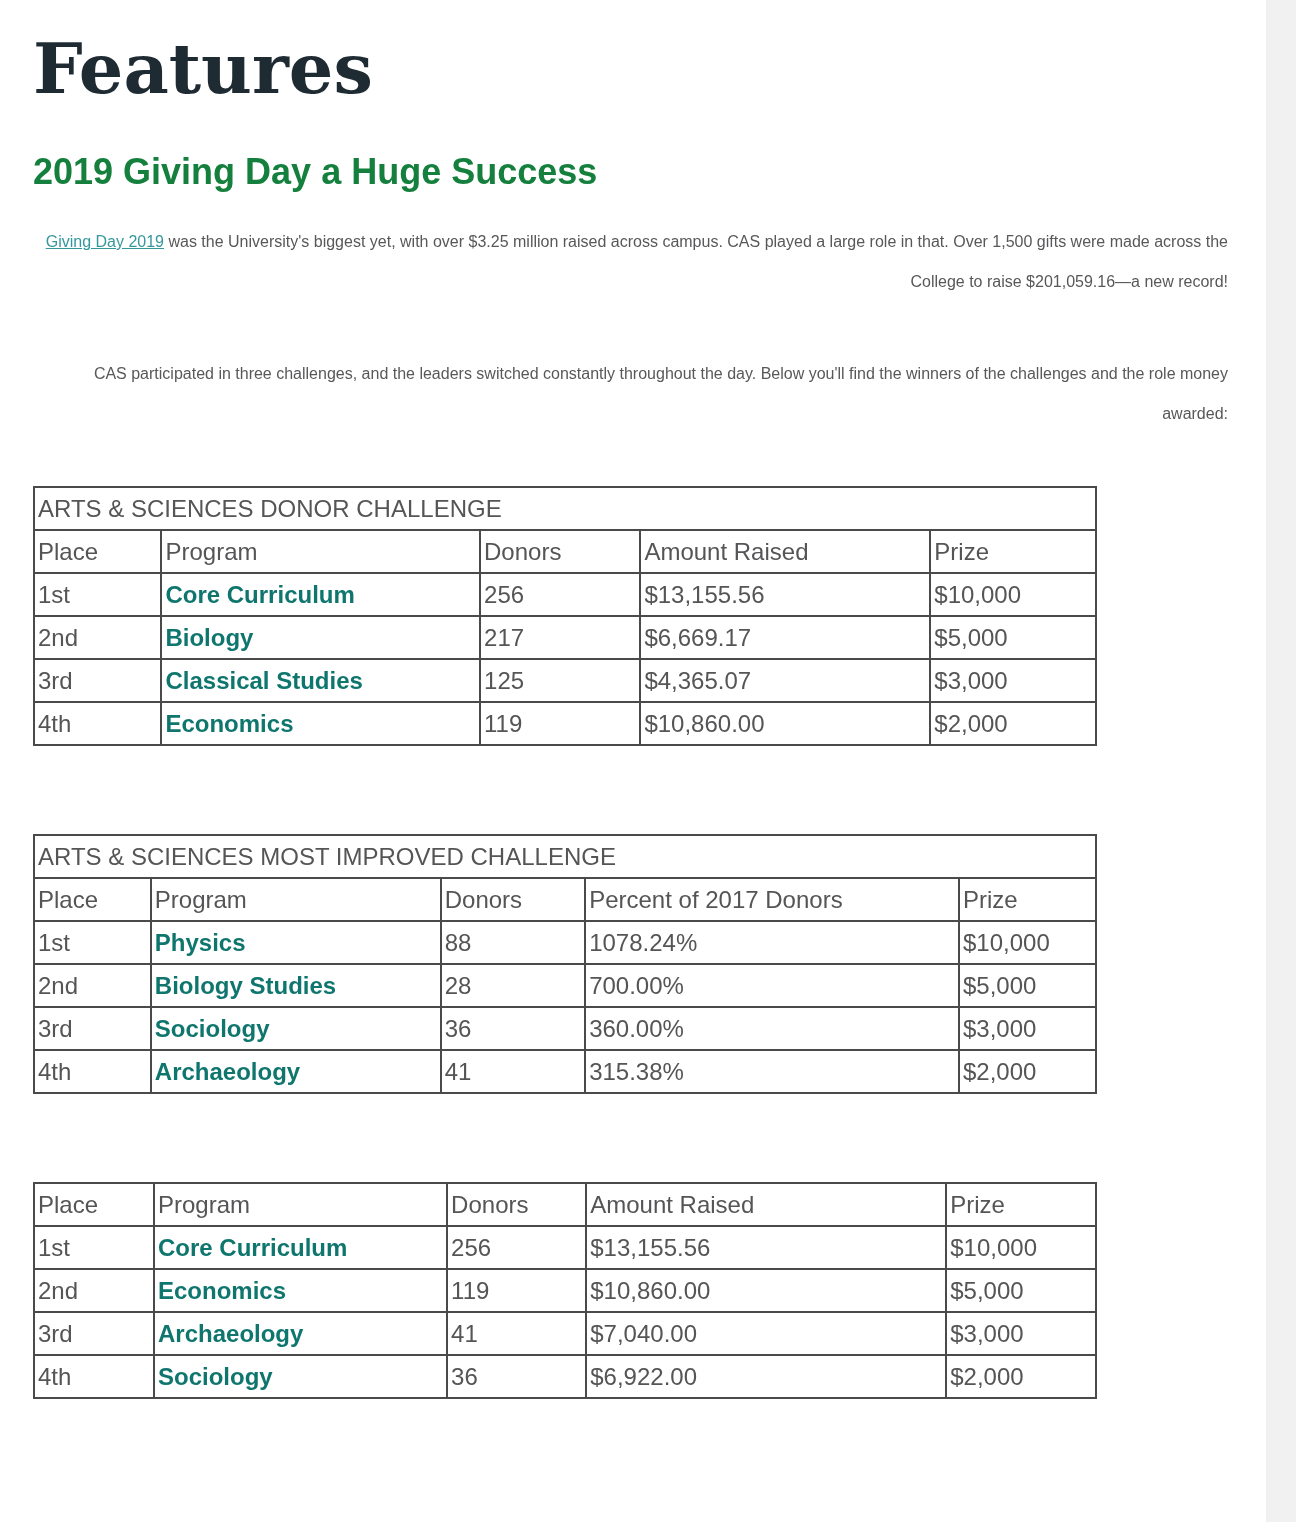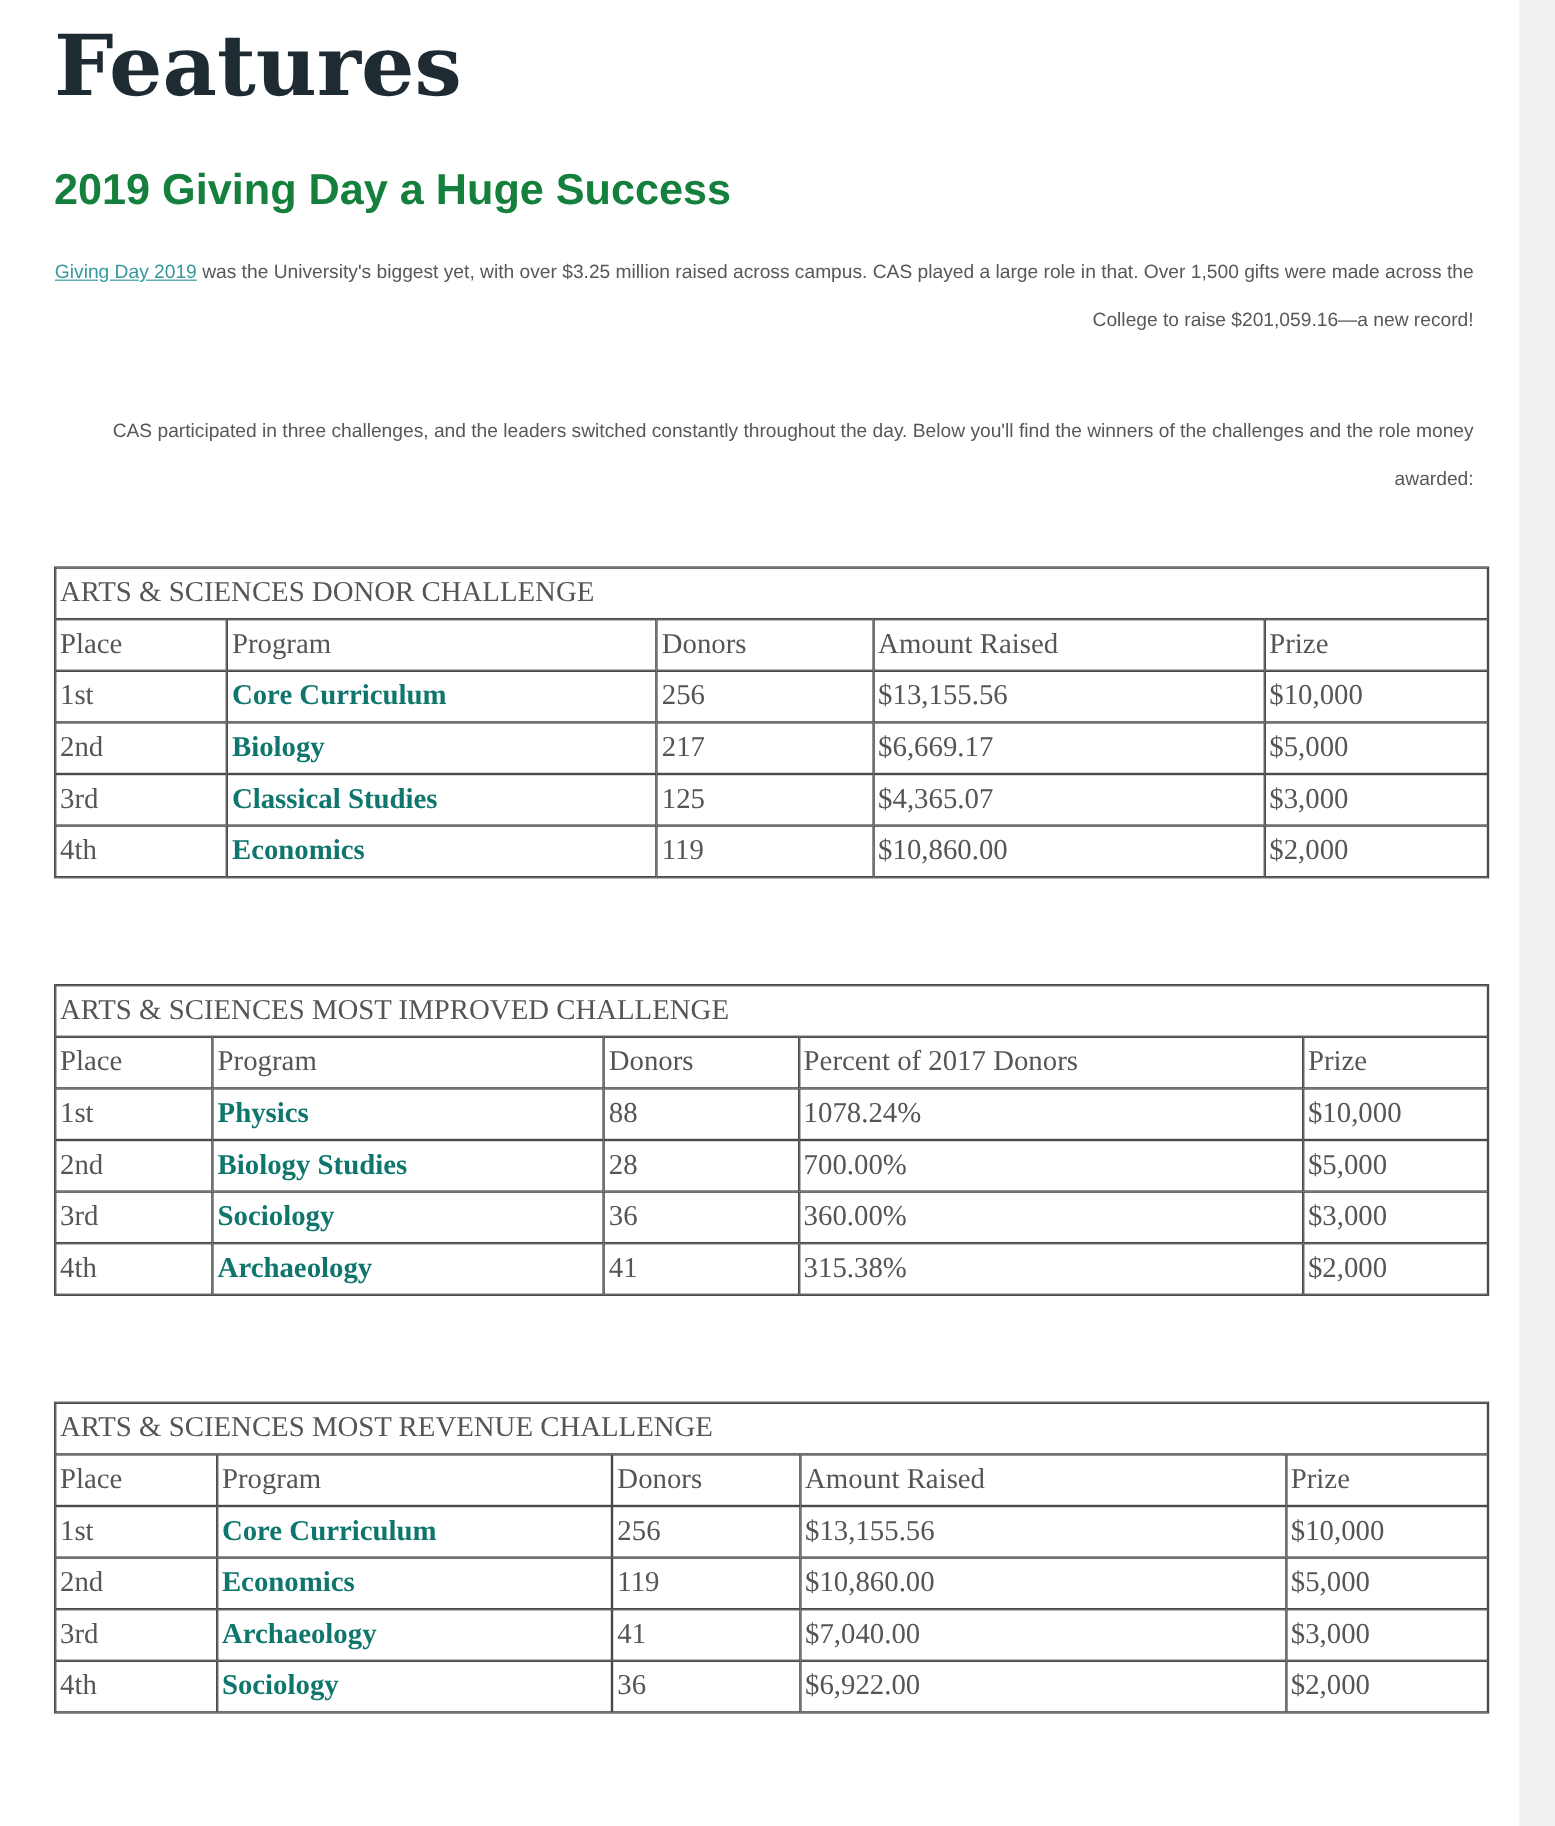--- a/index.html
+++ b/index.html
@@ -8,21 +8,21 @@
     font-family: "Liberation Sans", sans-serif;
     color: #58585a;
     position: relative;
     overflow: hidden;
   }
   .scroll-strip {
     position: absolute; top: 0; right: 0;
     width: 30px; height: 100%;
     background: #f1f1f1;
   }
-  .content { padding: 16px 68px 20px 33px; margin-left: 12px; }
+  .content { padding: 30px 68px 20px 33px; }
 
   h1.page-title {
     font-family: "DejaVu Serif", serif;
     font-weight: bold;
     font-size: 70px;
     line-height: 1.12;
     color: #1f2b33;
     margin: 0 0 44px 0;
   }
   h2.article-title {
@@ -41,25 +41,24 @@
   }
   p.body-para a {
     color: #35989d;
     text-decoration: underline;
   }
 
   table.challenge {
     border-collapse: separate;
     border-spacing: 0;
     table-layout: fixed;
-    width: 1196px;
+    width: 1064px;
     border: 1px solid #4a4a4a;
     font-size: 24px;
     color: #555557;
-    font-family: Liberation Serif, serif;
   }
   table.challenge td {
     border: 1px solid #4a4a4a;
     padding: 6px 4px 6px 3px;
     line-height: 29px;
     overflow: hidden;
     white-space: nowrap;
     vertical-align: middle;
   }
   table.challenge td.prog { font-weight: bold; color: #0f766e; }
@@ -184,23 +183,20 @@
   <table class="challenge" id="table-2">
       <colgroup>
         <col style="width: 11.3%;">
         <col style="width: 27.6%;">
         <col style="width: 13.1%;">
         <col style="width: 33.9%;">
         <col style="width: 14.1%;">
       </colgroup>
       <tbody>
         <tr>
-          <td colspan="5">ARTS &amp; SCIENCES MOST REVENUE CHALLENGE</td>
-        </tr>
-        <tr>
           <td>Place</td>
           <td>Program</td>
           <td>Donors</td>
           <td>Amount Raised</td>
           <td>Prize</td>
         </tr>
         <tr>
           <td>1st</td>
           <td class="prog">Core Curriculum</td>
           <td>256</td>

